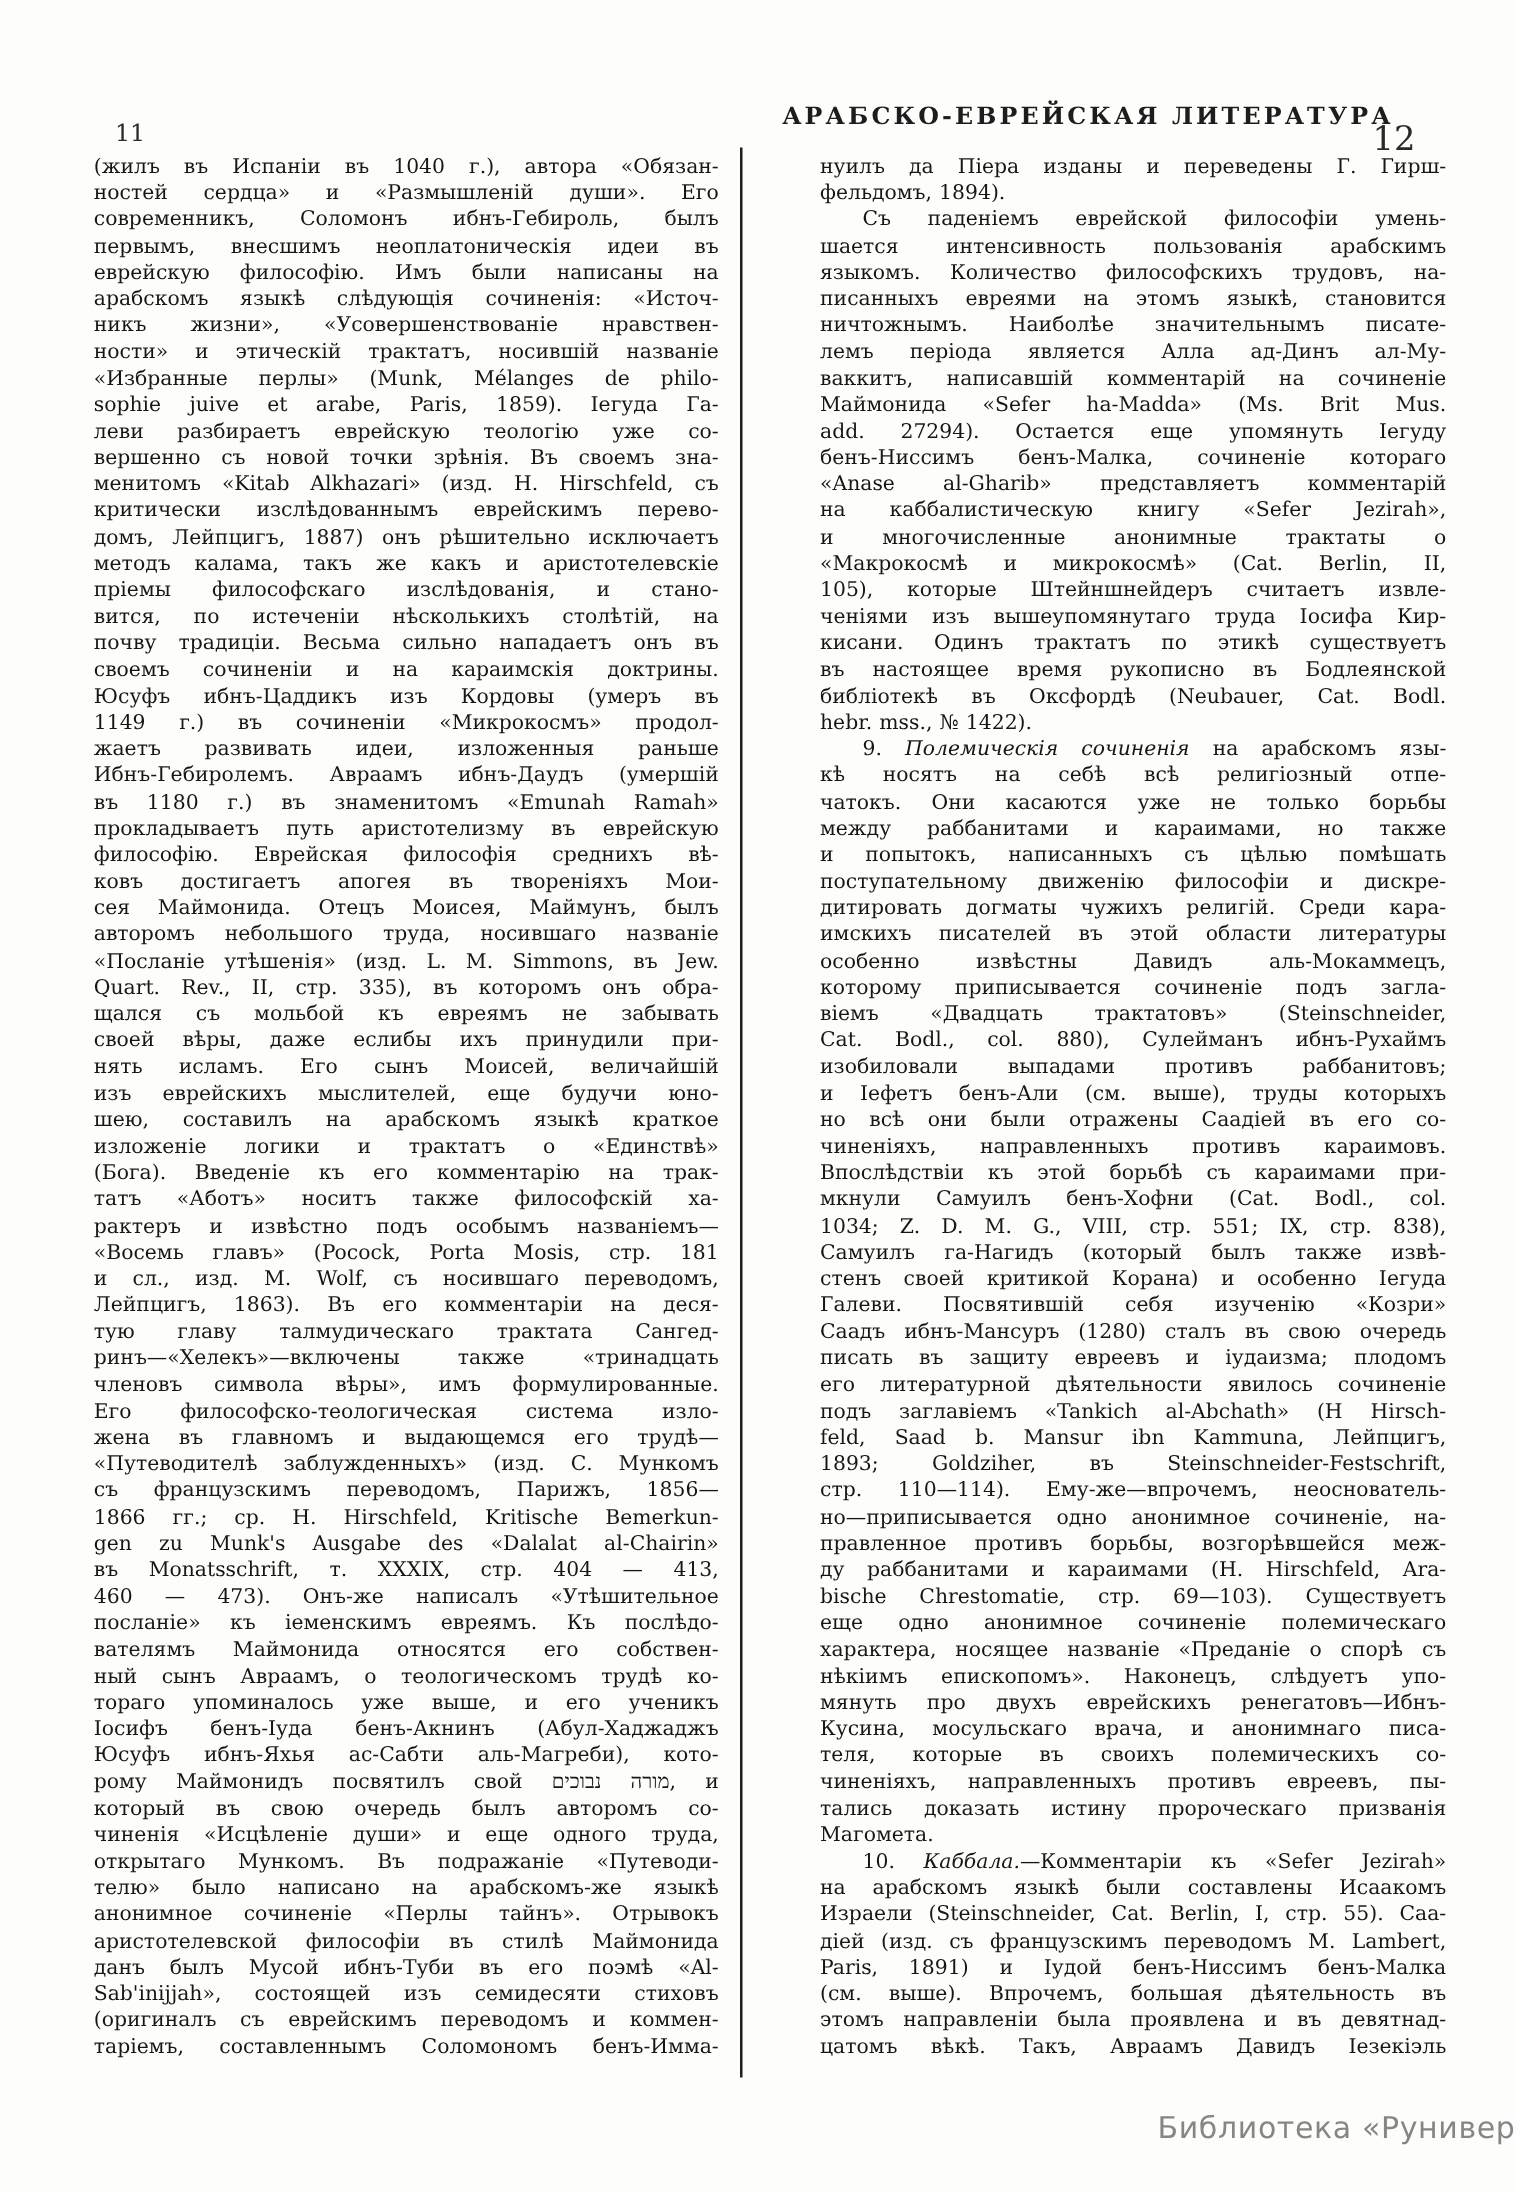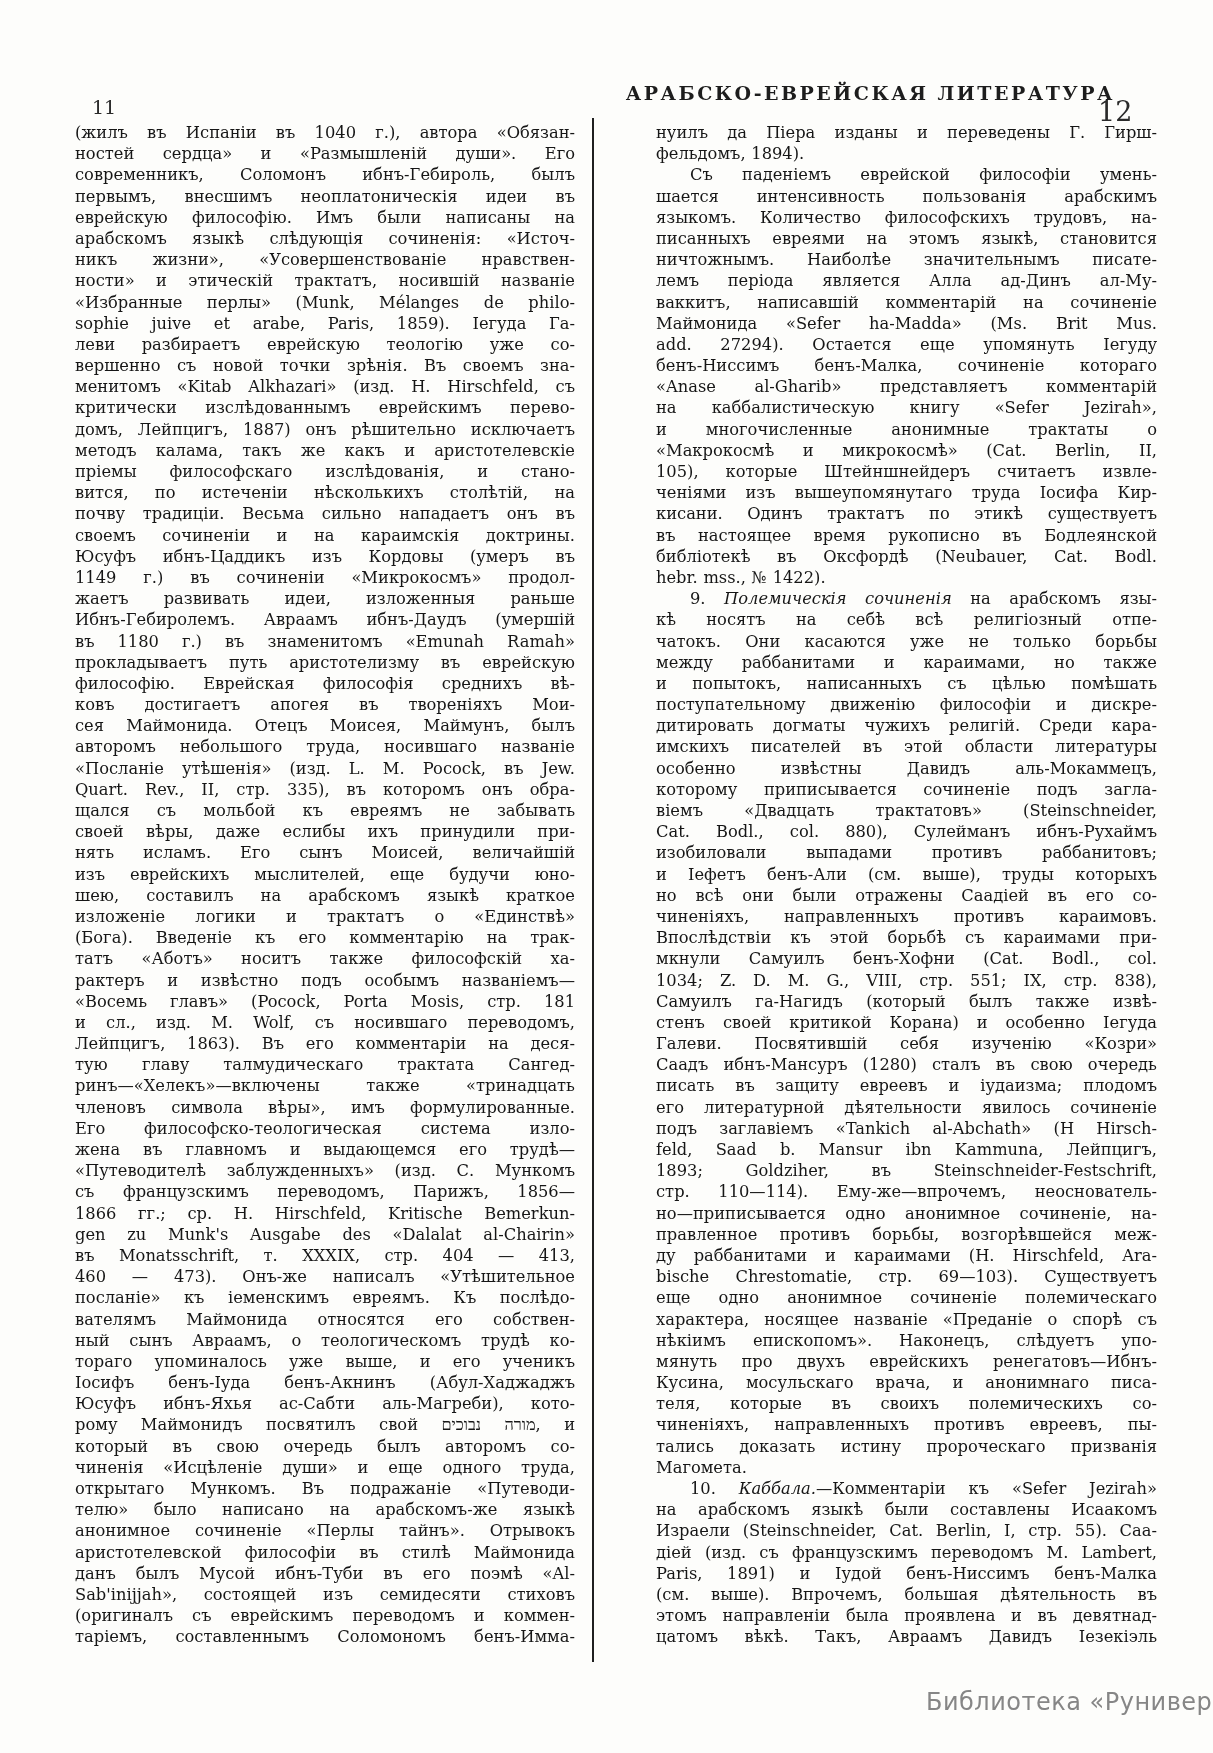--- a/index.html
+++ b/index.html
@@ -68,21 +68,21 @@
       <div class="line">Юсуфъ ибнъ-Цаддикъ изъ Кордовы (умеръ въ</div>
       <div class="line">1149 г.) въ сочиненіи «Микрокосмъ» продол-</div>
       <div class="line">жаетъ развивать идеи, изложенныя раньше</div>
       <div class="line">Ибнъ-Гебиролемъ. Авраамъ ибнъ-Даудъ (умершій</div>
       <div class="line">въ 1180 г.) въ знаменитомъ «Emunah Ramah»</div>
       <div class="line">прокладываетъ путь аристотелизму въ еврейскую</div>
       <div class="line">философію. Еврейская философія среднихъ вѣ-</div>
       <div class="line">ковъ достигаетъ апогея въ твореніяхъ Мои-</div>
       <div class="line">сея Маймонида. Отецъ Моисея, Маймунъ, былъ</div>
       <div class="line">авторомъ небольшого труда, носившаго названіе</div>
-      <div class="line">«Посланіе утѣшенія» (изд. L. M. Pocock, въ Jew.</div>
+      <div class="line">«Посланіе утѣшенія» (изд. L. M. Simmons, въ Jew.</div>
       <div class="line">Quart. Rev., II, стр. 335), въ которомъ онъ обра-</div>
       <div class="line">щался съ мольбой къ евреямъ не забывать</div>
       <div class="line">своей вѣры, даже еслибы ихъ принудили при-</div>
       <div class="line">нять исламъ. Его сынъ Моисей, величайшій</div>
       <div class="line">изъ еврейскихъ мыслителей, еще будучи юно-</div>
       <div class="line">шею, составилъ на арабскомъ языкѣ краткое</div>
       <div class="line">изложеніе логики и трактатъ о «Единствѣ»</div>
       <div class="line">(Бога). Введеніе къ его комментарію на трак-</div>
       <div class="line">татъ «Аботъ» носитъ также философскій ха-</div>
       <div class="line">рактеръ и извѣстно подъ особымъ названіемъ—</div>

